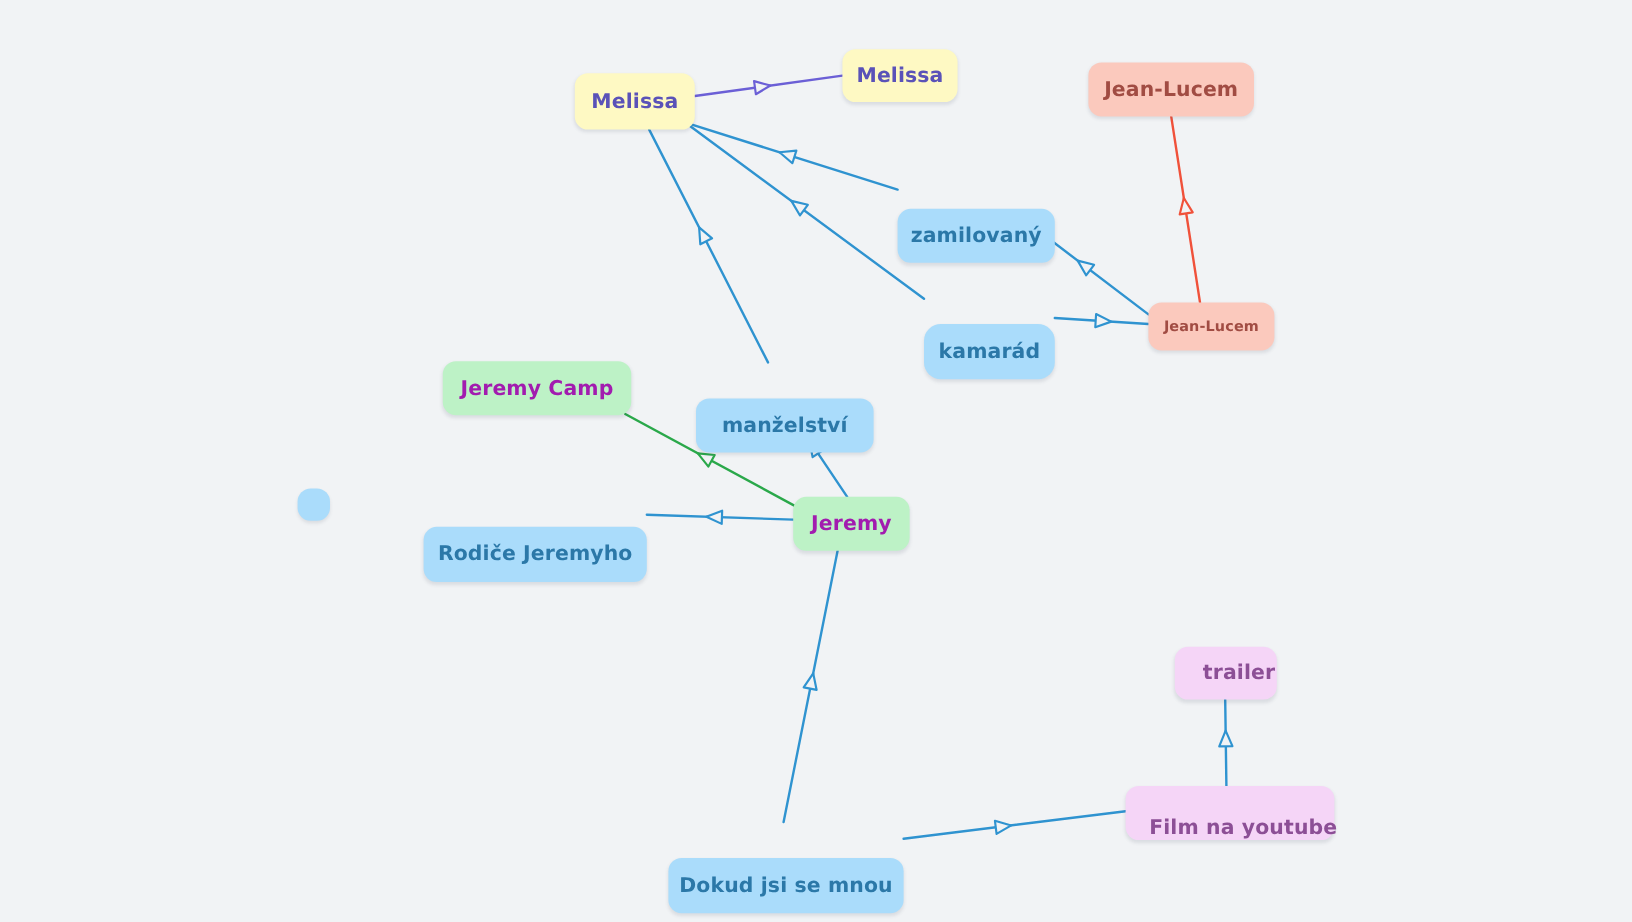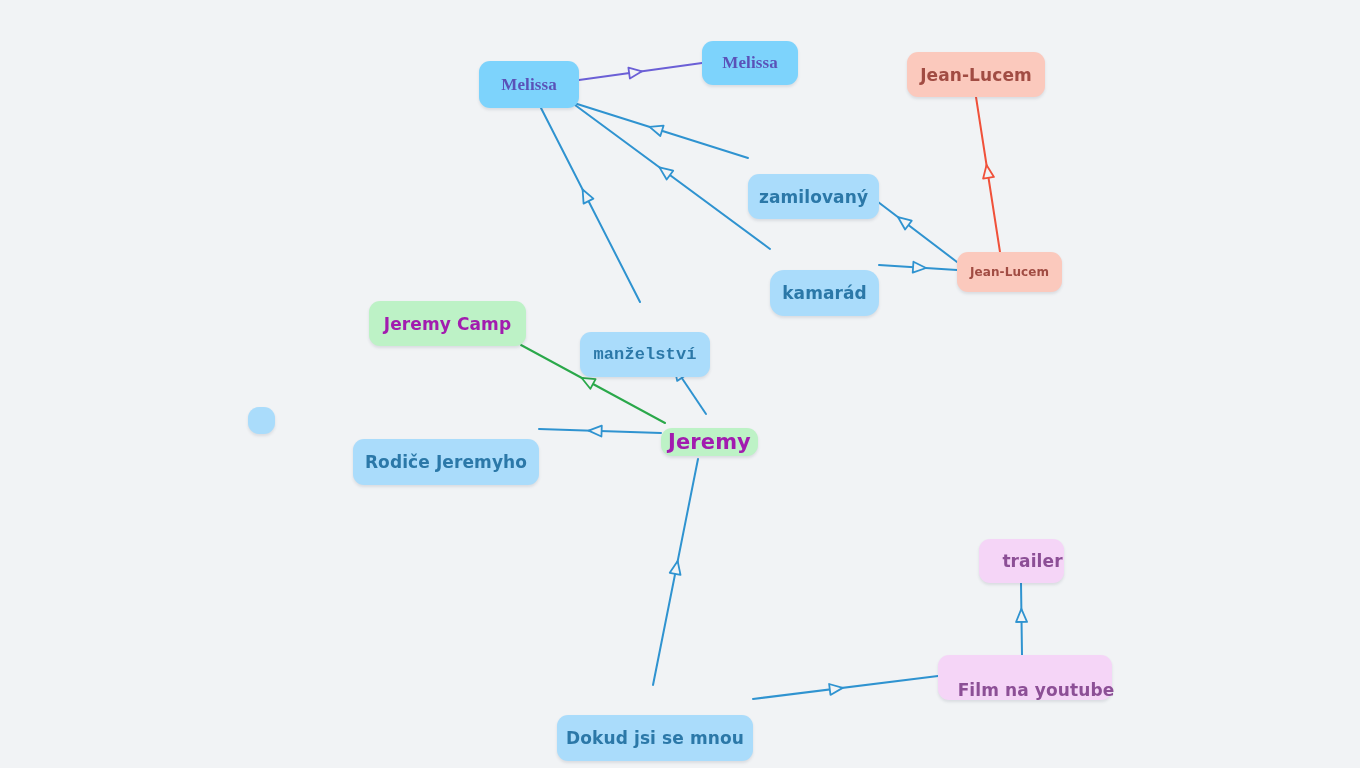--- a/index.html
+++ b/index.html
@@ -34,21 +34,21 @@
     letter-spacing: 0.1px;
     white-space: nowrap;
     box-shadow: 0 2px 3px rgba(60, 70, 90, 0.13);
     cursor: pointer;
     user-select: none;
   }
   .node-label {
     pointer-events: none;
   }
   
-  .c-lavender { background: #7dd3fc; color: #5a52b8; font-family: Liberation Serif, serif; }
+  .c-lavender { background: #fef9c3; color: #5a52b8; }
   .c-blue     { background: #aadcfb; color: #2b78a8; margin-top: 30px; }
   .c-green    { background: #bdf2c6; color: #a21caf; }
   .c-salmon   { background: #fbc9bd; color: #a14c43; }
   .c-pink     { background: #f5d5f7; color: #8c4f96; padding-left: 22px; }
 </style>
 </head>
 <body>
 
 <div id="canvas" style="width: 1360px; height: 768px; background: rgb(241, 243, 245);">
 
@@ -122,30 +122,30 @@
       </div>
       <div class="node c-blue" style="left: 770px; top: 240px; width: 109px; height: 46px; font-size: 17px; border-radius: 14px;">
         <span class="node-label">kamarád</span>
       </div>
       <div class="node c-salmon" style="left: 957px; top: 252px; width: 105px; height: 40px; font-size: 12px;">
         <span class="node-label">Jean-Lucem</span>
       </div>
       <div class="node c-green" style="left: 369px; top: 301px; width: 157px; height: 45px; font-size: 17px;">
         <span class="node-label">Jeremy Camp</span>
       </div>
-      <div class="node c-blue" style="left: 580px; top: 302px; width: 130px; height: 45px; font-size: 17px; font-family: Liberation Mono, monospace;">
+      <div class="node c-blue" style="left: 580px; top: 302px; width: 148px; height: 45px; font-size: 17px;">
         <span class="node-label">manželství</span>
       </div>
       <div class="node c-blue" style="left: 248px; top: 377px; width: 27px; height: 27px; font-size: 12px;">
         <span class="node-label"></span>
       </div>
       <div class="node c-blue" style="left: 353px; top: 409px; width: 186px; height: 46px; font-size: 17px;">
         <span class="node-label">Rodiče Jeremyho</span>
       </div>
-      <div class="node c-green" style="left: 661px; top: 428px; width: 97px; height: 28px; font-size: 21px;">
+      <div class="node c-green" style="left: 661px; top: 414px; width: 97px; height: 45px; font-size: 17px;">
         <span class="node-label">Jeremy</span>
       </div>
       <div class="node c-pink" style="left: 979px; top: 539px; width: 85px; height: 44px; font-size: 17px;">
         <span class="node-label">trailer</span>
       </div>
       <div class="node c-pink" style="left: 938px; top: 655px; width: 174px; height: 45px; font-size: 17px; align-items: flex-end;">
         <span class="node-label">Film na youtube</span>
       </div>
       <div class="node c-blue" style="left: 557px; top: 685px; width: 196px; height: 46px; font-size: 17px;">
         <span class="node-label">Dokud jsi se mnou</span>

